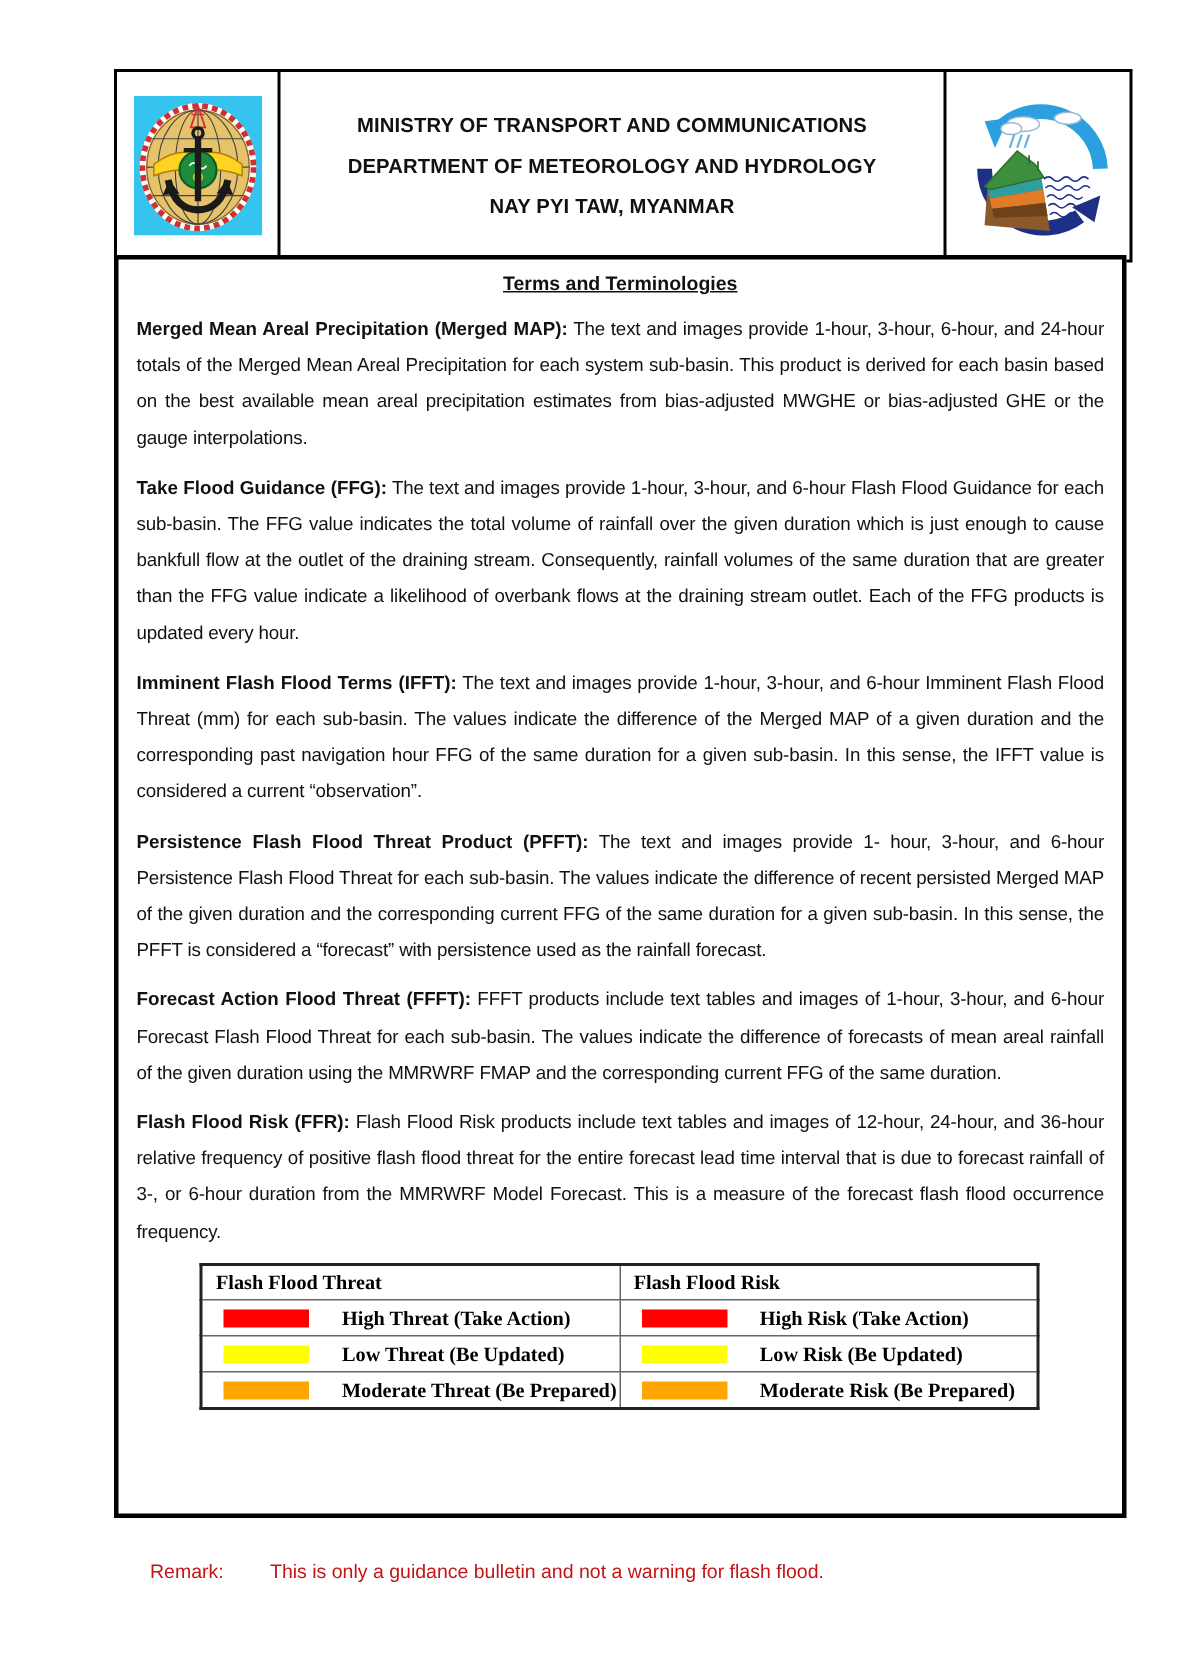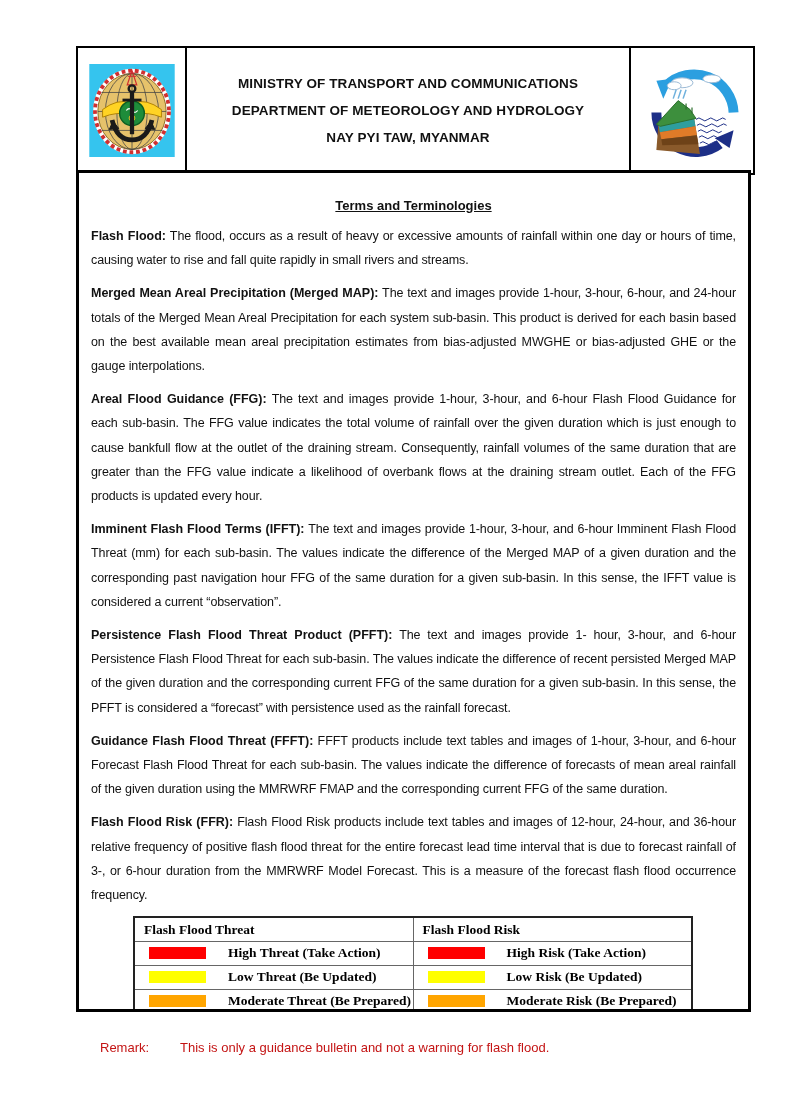--- a/index.html
+++ b/index.html
@@ -11,21 +11,21 @@
               border:2px solid #000;box-sizing:border-box;display:flex;background:#fff;}
   .hcell-left{width:109px;border-right:2px solid #000;box-sizing:border-box;
               display:flex;align-items:center;justify-content:center;}
   .hcell-center{flex:1;border-right:2px solid #000;box-sizing:border-box;
               display:flex;flex-direction:column;align-items:center;justify-content:center;row-gap:12px;}
   .hcell-right{width:122px;display:flex;align-items:center;justify-content:center;}
   .org-line{font-weight:bold;font-size:13.5px;letter-spacing:.1px;white-space:nowrap;}
 
   
   .main-box{position:absolute;left:76px;top:170px;width:675px;height:842px;
-            border:3px solid #000;box-sizing:border-box;padding:22px 12px 0 12px;overflow:hidden;background:#fff;}
+            border:3px solid #000;box-sizing:border-box;padding:5px 12px 0 12px;overflow:hidden;background:#fff;}
   .doc-title{text-align:center;font-weight:bold;text-decoration:underline;
              font-size:13px;margin:3px 0 11px 0;}
   .para{font-size:12.5px;line-height:24.2px;text-align:justify;margin:0 0 9px 0;
         letter-spacing:-0.1px;}
   .para b{letter-spacing:0;}
 
   
   .legend{border-collapse:collapse;margin:5px 16px 0 42px;
           font-family:"Liberation Serif",serif;border:2px solid #222;}
   .legend th,.legend td{border:1px solid #666;width:279px;height:24px;box-sizing:border-box;
@@ -112,41 +112,37 @@
           <path d="M60 81 q3 -3 6 0 t6 0 t6 0"></path>
         </g>
       </svg>
     </div>
   </div>
 
   <div class="main-box">
     <div class="doc-title">Terms and Terminologies</div>
 
     <p class="para">
-      <b>Flash Flood:</b>
-      <span>The flood, occurs as a result of heavy or excessive amounts of rainfall within one day or hours of time, causing water to rise and fall quite rapidly in small rivers and streams.</span>
-    </p>
-    <p class="para">
       <b>Merged Mean Areal Precipitation (Merged MAP):</b>
       <span>The text and images provide 1-hour, 3-hour, 6-hour, and 24-hour totals of the Merged Mean Areal Precipitation for each system sub-basin. This product is derived for each basin based on the best available mean areal precipitation estimates from bias-adjusted MWGHE or bias-adjusted GHE or the gauge interpolations.</span>
     </p>
     <p class="para">
-      <b>Areal Flood Guidance (FFG):</b>
+      <b>Take Flood Guidance (FFG):</b>
       <span>The text and images provide 1-hour, 3-hour, and 6-hour Flash Flood Guidance for each sub-basin. The FFG value indicates the total volume of rainfall over the given duration which is just enough to cause bankfull flow at the outlet of the draining stream. Consequently, rainfall volumes of the same duration that are greater than the FFG value indicate a likelihood of overbank flows at the draining stream outlet. Each of the FFG products is updated every hour.</span>
     </p>
     <p class="para">
       <b>Imminent Flash Flood Terms (IFFT):</b>
       <span>The text and images provide 1-hour, 3-hour, and 6-hour Imminent Flash Flood Threat (mm) for each sub-basin. The values indicate the difference of the Merged MAP of a given duration and the corresponding past navigation hour FFG of the same duration for a given sub-basin. In this sense, the IFFT value is considered a current “observation”.</span>
     </p>
     <p class="para">
       <b>Persistence Flash Flood Threat Product (PFFT):</b>
       <span>The text and images provide 1- hour, 3-hour, and 6-hour Persistence Flash Flood Threat for each sub-basin. The values indicate the difference of recent persisted Merged MAP of the given duration and the corresponding current FFG of the same duration for a given sub-basin. In this sense, the PFFT is considered a “forecast” with persistence used as the rainfall forecast.</span>
     </p>
     <p class="para">
-      <b>Guidance Flash Flood Threat (FFFT):</b>
+      <b>Forecast Action Flood Threat (FFFT):</b>
       <span>FFFT products include text tables and images of 1-hour, 3-hour, and 6-hour Forecast Flash Flood Threat for each sub-basin. The values indicate the difference of forecasts of mean areal rainfall of the given duration using the MMRWRF FMAP and the corresponding current FFG of the same duration.</span>
     </p>
     <p class="para">
       <b>Flash Flood Risk (FFR):</b>
       <span>Flash Flood Risk products include text tables and images of 12-hour, 24-hour, and 36-hour relative frequency of positive flash flood threat for the entire forecast lead time interval that is due to forecast rainfall of 3-, or 6-hour duration from the MMRWRF Model Forecast. This is a measure of the forecast flash flood occurrence frequency.</span>
     </p>
 
     <table class="legend">
       <tbody>
           <tr>

